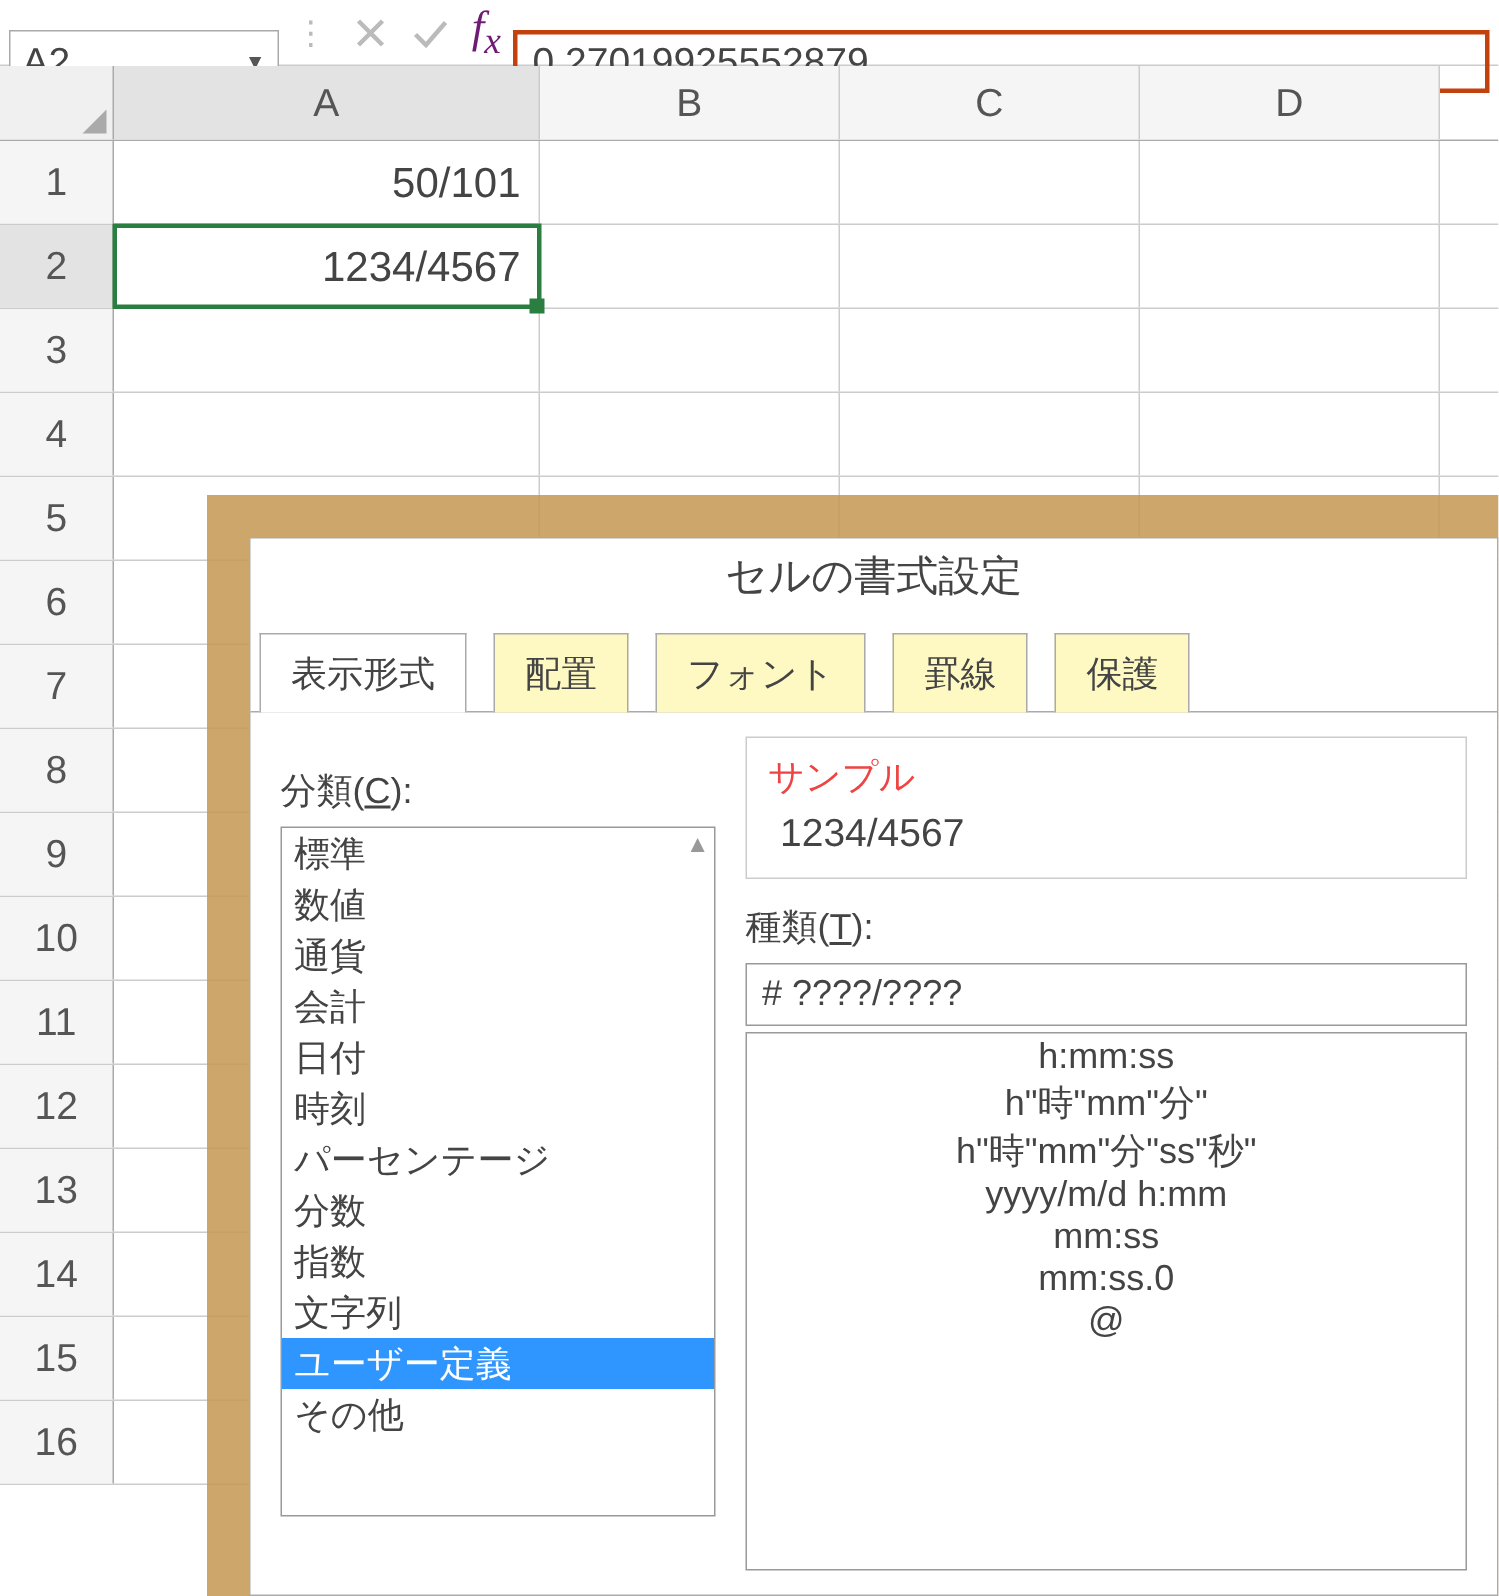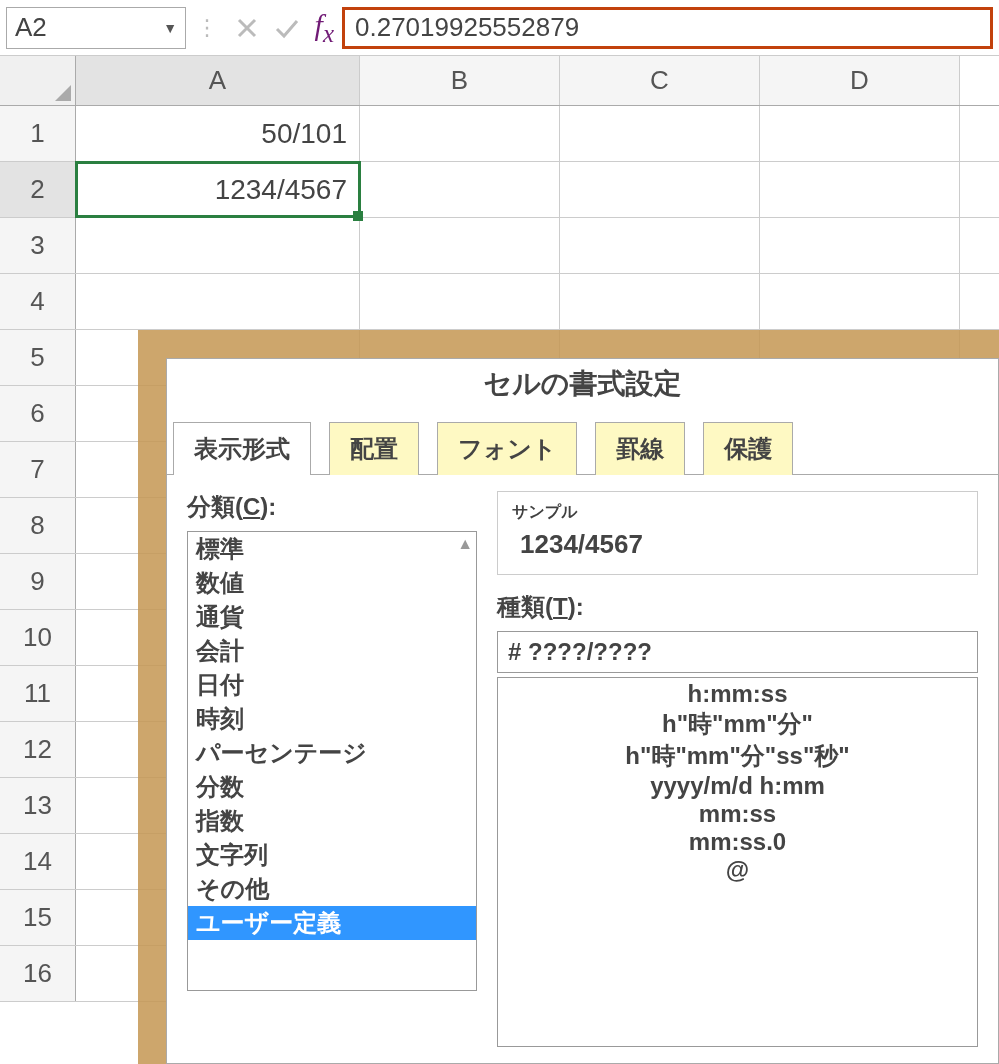--- a/index.html
+++ b/index.html
@@ -1,19 +1,19 @@
 <!DOCTYPE html>
 <html><head>
 <meta charset="utf-8">
 <style>
   * { box-sizing: border-box; margin: 0; padding: 0; }
   body { font-family: "Meiryo", "Yu Gothic", sans-serif; font-size: 22px; color: #444; background: #fff; width: 999px; height: 1064px; overflow: hidden; position: relative; }
 
   
-  .formula-bar { height: 56px; display: flex; align-items: center; padding: 20px 6px; gap: 8px; border-bottom: 1px solid #ccc; }
+  .formula-bar { height: 44px; display: flex; padding: 20px 6px; gap: 8px; border-bottom: 1px solid #ccc; }
   .name-box { width: 180px; height: 42px; border: 1px solid #aaa; background: #fff; display: flex; align-items: center; justify-content: space-between; padding: 0 8px; font-size: 26px; }
   .name-box .dd { color: #555; font-size: 14px; }
   .fb-icons { display: flex; align-items: center; gap: 14px; width: 140px; justify-content: center; }
   .fb-icons .icon { width: 28px; height: 28px; display: flex; align-items: center; justify-content: center; color: #bbb; }
   .fx { font-style: italic; font-family: Liberation Serif, serif; font-size: 30px; color: #701a75; }
   .formula-input { flex: 1; height: 42px; border: 3px solid #c2410c; padding: 0 10px; font-size: 26px; display: flex; align-items: center; }
 
   
   .grid { position: relative; }
   .col-headers { display: flex; height: 50px; border-bottom: 1px solid #aaa; }
@@ -27,39 +27,39 @@
   .row { display: flex; height: 56px; border-bottom: 1px solid #ccc; }
   .row .rh { width: 76px; background: #f5f5f5; border-right: 1px solid #aaa; display: flex; align-items: center; justify-content: center; font-size: 26px; color: #555; }
   .row .rh.sel { background: #e3e3e3; }
   .row .cell { flex: 0 0 284px; border-right: 1px solid #ccc; display: flex; align-items: center; justify-content: flex-end; padding: 0 12px; font-size: 28px; color: #444; }
   .row .cell.narrow { flex: 0 0 200px; }
   .row .cell.active { outline: 3px solid #2a7f40; outline-offset: -2px; position: relative; }
   .row .cell.active::after { content:""; position:absolute; right:-4px; bottom:-4px; width:10px; height:10px; background:#2a7f40; }
 
   
   .dialog-wrap { position: absolute; left: 138px; top: 330px; right: 0; bottom: 0; }
-  .dialog-border { background: rgba(196,150,82,0.85); padding: 28px 0 0 28px; height: 100%; font-weight: bold; }
+  .dialog-border { background: rgba(196,150,82,0.85); padding: 28px 0 0 28px; height: 100%; }
   .dialog { background: #fff; height: 100%; border: 1px solid #aaa; display: flex; flex-direction: column; }
   .dialog-title { text-align: center; font-size: 28px; padding: 6px 0 12px; color: #444; }
   .tabs { display: flex; padding: 0 6px; gap: 18px; border-bottom: 1px solid #aaa; margin-top: 6px; }
   .tab { padding: 10px 20px; border: 1px solid #aaa; border-bottom: none; background: #fef9c3; font-size: 24px; color: #444; position: relative; top: 1px; }
   .tab.active { background: #fff; }
   .dialog-body { display: flex; padding: 16px 20px; gap: 20px; flex: 1; overflow: hidden; }
 
-  .left-pane { width: 290px; display: flex; flex-direction: column; }
+  .left-pane { width: 290px; display: flex; flex-direction: column; margin-top: 20px; }
   .pane-label { font-size: 24px; margin-bottom: 8px; }
   .pane-label .u { text-decoration: underline; }
   .category-list { border: 1px solid #999; height: 460px; overflow-y: auto; font-size: 24px; position: relative; }
   .category-list .item { padding: 1px 8px; }
   .category-list .item.sel { background: #3096ff; color: #fff; }
   .category-list .scroll-up { position: absolute; right: 3px; top: 3px; color: #999; font-size: 16px; }
 
   .right-pane { flex: 1; display: flex; flex-direction: column; }
   .sample-group { border: 1px solid #ccc; padding: 10px 14px 14px; margin-bottom: 16px; }
-  .sample-group .legend { font-size: 16px; color: #404040; margin-bottom: 6px; }
+  .sample-group .legend { font-size: 24px; color: #ef4444; margin-bottom: 6px; }
   .sample-val { font-size: 26px; padding-left: 8px; }
   .type-input { border: 1px solid #999; padding: 6px 10px; font-size: 24px; margin-bottom: 4px; }
   .type-list { border: 1px solid #999; font-size: 24px; padding: 2px 8px; flex: 1; overflow: hidden; text-align: center; }
   .type-list .titem { padding: 0px 0; }
 </style>
 </head>
 <body>
 
 <div class="formula-bar">
   <div class="name-box">
@@ -228,22 +228,22 @@
             <div class="item">標準</div>
             <div class="item">数値</div>
             <div class="item">通貨</div>
             <div class="item">会計</div>
             <div class="item">日付</div>
             <div class="item">時刻</div>
             <div class="item">パーセンテージ</div>
             <div class="item">分数</div>
             <div class="item">指数</div>
             <div class="item">文字列</div>
+            <div class="item sel">ユーザー定義</div>
             <div class="item">その他</div>
-            <div class="item sel">ユーザー定義</div>
           </div>
         </div>
         <div class="right-pane">
           <div class="sample-group">
             <div class="legend">サンプル</div>
             <div class="sample-val">1234/4567</div>
           </div>
           <div class="pane-label"><span>種類(</span><span class="u">T</span><span>):</span></div>
           <div class="type-input"># ????/????</div>
           <div class="type-list">

